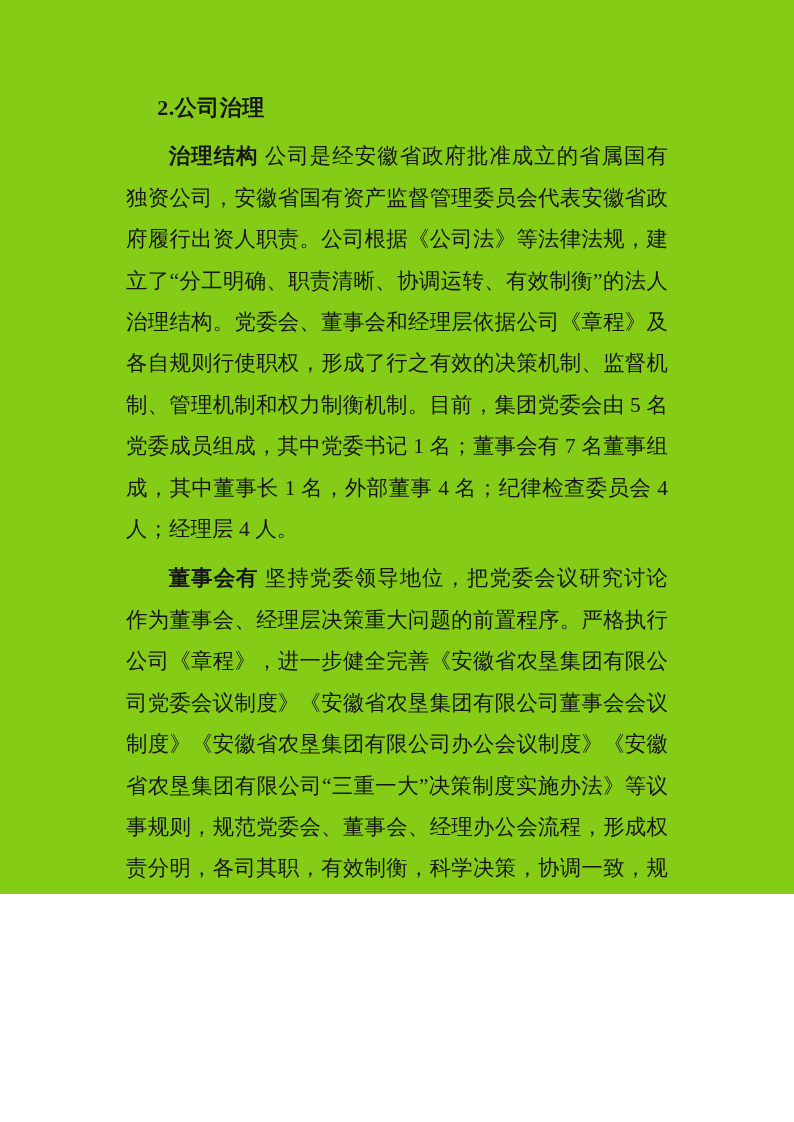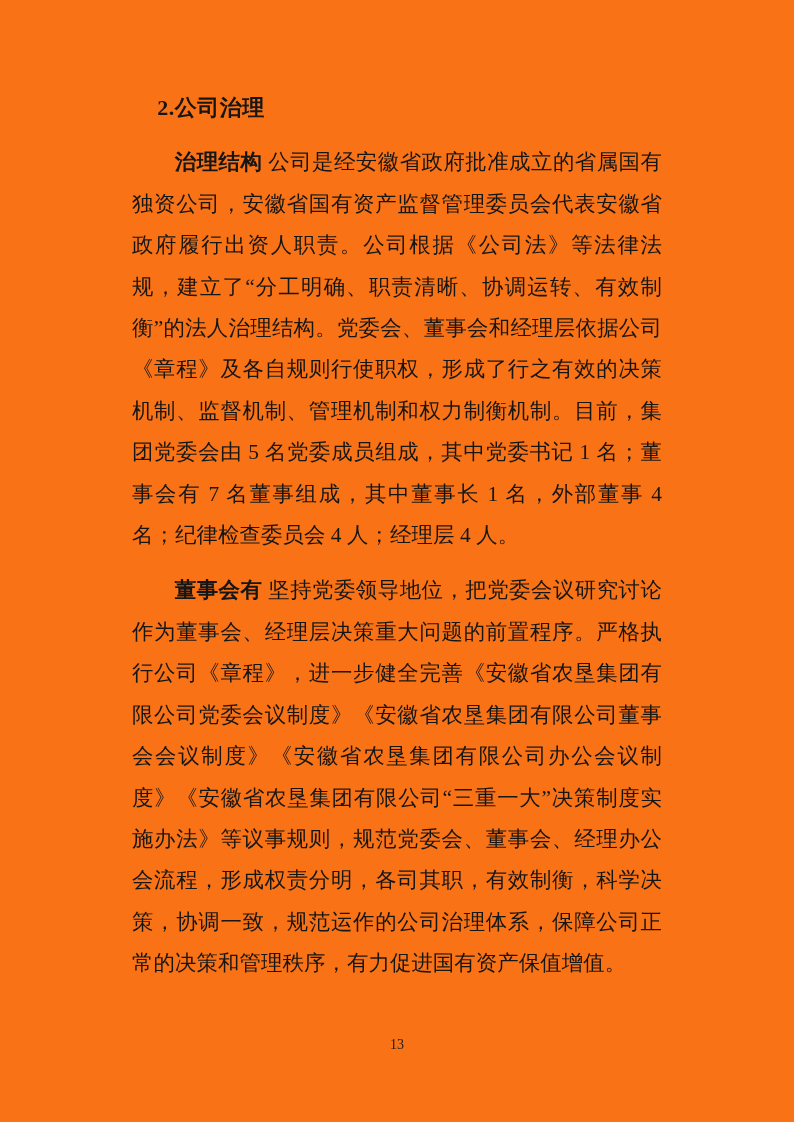--- a/index.html
+++ b/index.html
@@ -4,43 +4,43 @@
 <title>Document Page</title>
 <style>
   html, body {
     margin: 0;
     padding: 0;
     background: #ffffff;
   }
   .page {
     position: relative;
     width: 794px;
-    height: 1122px;
-    background: #f97316;
+    height: 894px;
+    background: #84cc16;
     overflow: hidden;
     font-family: "Liberation Serif", "DejaVu Serif", serif;
     color: #161616;
   }
   .content {
     position: absolute;
     left: 118px;
     top: 87px;
     width: 558px;
   }
   .heading {
     margin: 0;
     font-size: 22px;
     line-height: 41.4px;
     font-weight: bold;
     text-indent: 1.78em;
     letter-spacing: 0.5px;
     white-space: nowrap;
   }
   .para {
-    margin: 14px;
+    margin: 8px;
     font-size: 21.4px;
     line-height: 41.4px;
     text-align: justify;
     text-indent: 2em;
     letter-spacing: 0.1px;
   }
   .para .lead {
     font-weight: bold;
   }
   .page-number {

